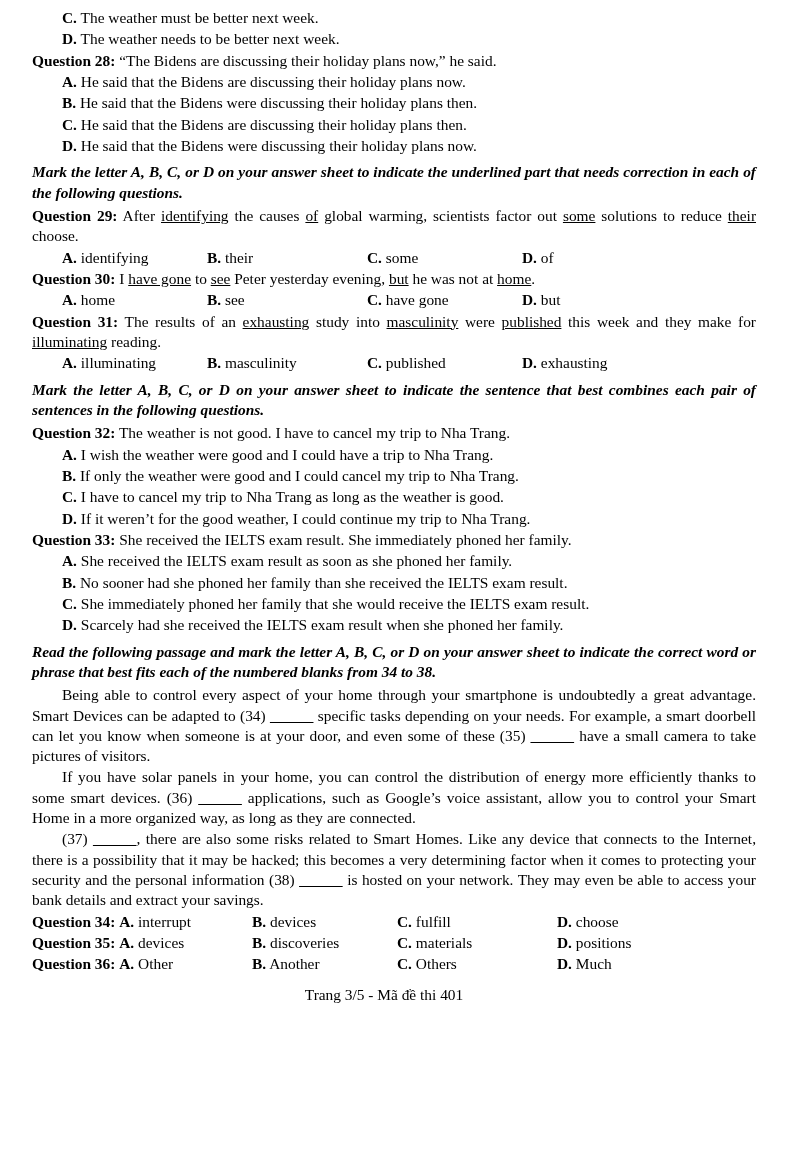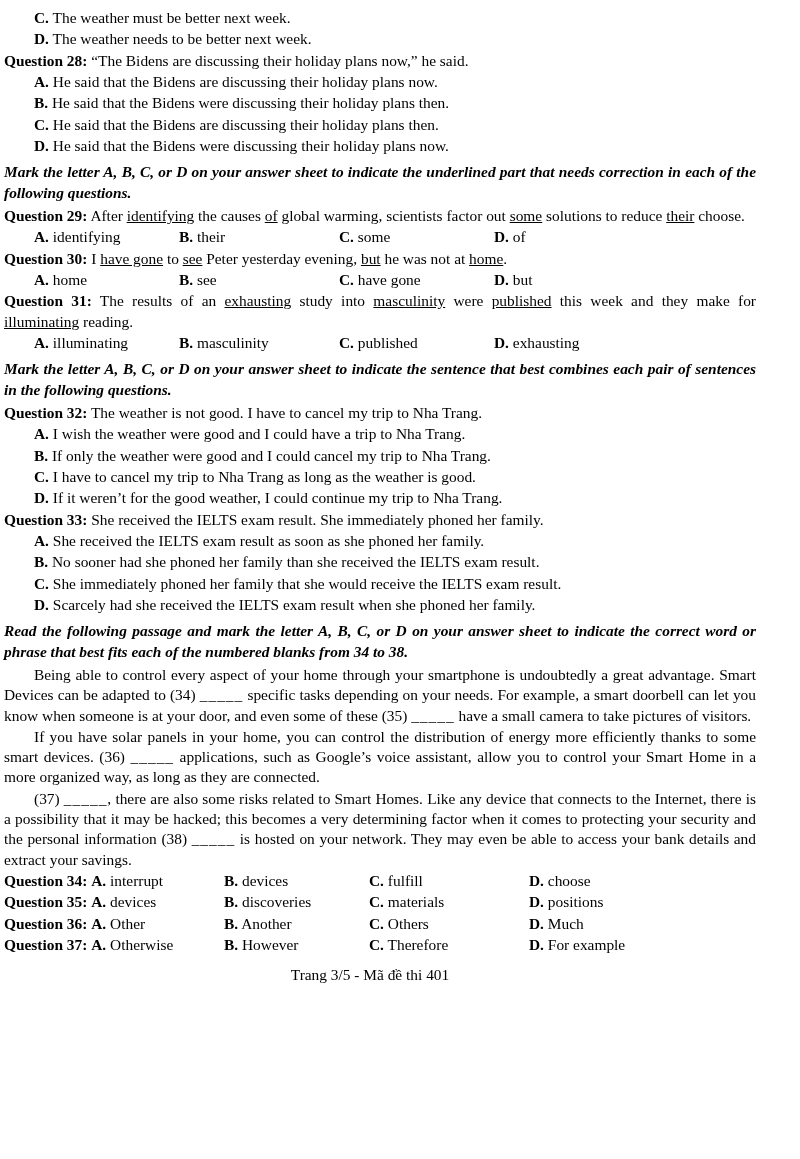--- a/index.html
+++ b/index.html
@@ -12,21 +12,21 @@
     min-height: 1159px;
     font-family: "Liberation Serif", "DejaVu Serif", serif;
     font-size: 15.4px;
     line-height: 1.32;
     color: #000000;
   }
   .page {
     width: 800px;
     min-height: 1159px;
     box-sizing: border-box;
-    padding: 8px 44px 6px 4px;
+    padding: 8px 44px 6px 32px;
     position: relative;
   }
   .line {
     margin: 0 0 1px 0;
     text-align: justify;
   }
   .opt-line {
     margin: 0 0 1px 0;
     padding-left: 30px;
   }
@@ -70,20 +70,21 @@
     width: 100%;
     margin: 0 0 1px 0;
     gap: 15px;
   }
   .rowq .q1 { width: 205px; flex: 0 0 auto; }
   .rowq .q2 { width: 130px; flex: 0 0 auto; }
   .rowq .q3 { width: 145px; flex: 0 0 auto; }
   .rowq .q4 { flex: 0 0 auto; }
 
   .blank {
+    text-decoration: underline;
     letter-spacing: 1px;
     margin-top: 30px;
   }
   .footer {
     text-align: center;
     margin-top: 10px;
     padding-right: 20px;
   }
 </style>
 </head>
@@ -222,22 +223,16 @@
     <div class="q4"><span class="letter">D.</span> <span>positions</span></div>
   </div>
 
   <div class="rowq">
     <div class="q1"><span class="q-label">Question 36:</span> <span class="letter">A.</span> <span>Other</span></div>
     <div class="q2"><span class="letter">B.</span> <span>Another</span></div>
     <div class="q3"><span class="letter">C.</span> <span>Others</span></div>
     <div class="q4"><span class="letter">D.</span> <span>Much</span></div>
   </div>
 
-  <div class="rowq">
-    <div class="q1"><span class="q-label">Question 37:</span> <span class="letter">A.</span> <span>Otherwise</span></div>
-    <div class="q2"><span class="letter">B.</span> <span>However</span></div>
-    <div class="q3"><span class="letter">C.</span> <span>Therefore</span></div>
-    <div class="q4"><span class="letter">D.</span> <span>For example</span></div>
-  </div>
 
   <div class="footer">Trang 3/5 - Mã đề thi 401</div>
 
 </div>
 
 </body></html>

